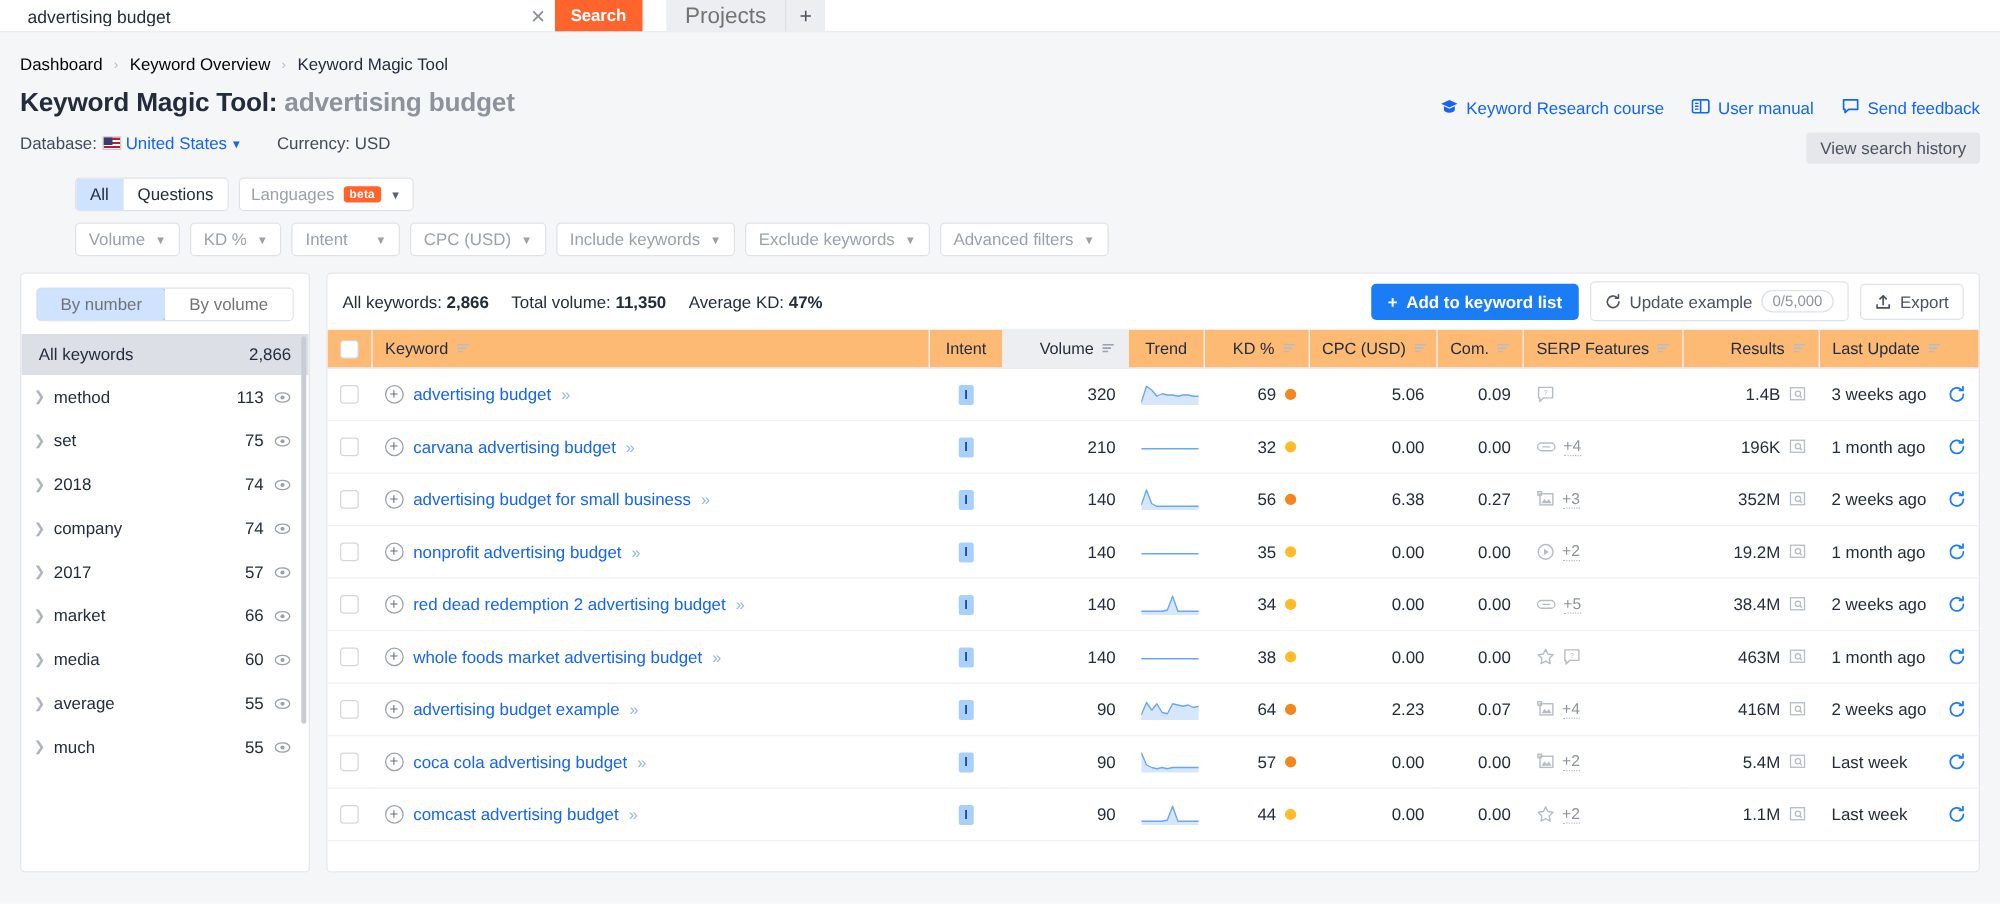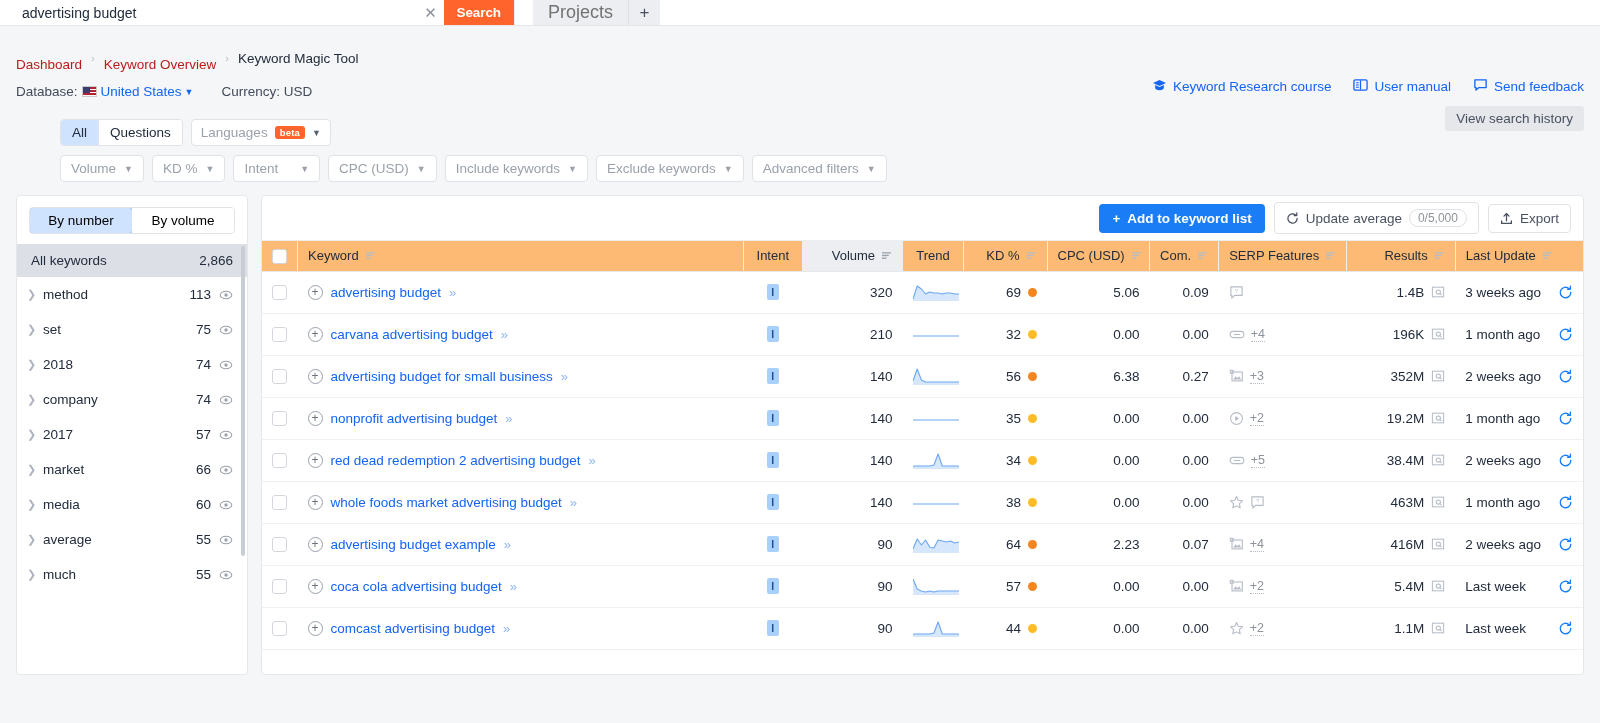--- a/index.html
+++ b/index.html
@@ -84,21 +84,21 @@
     background:#f5f6f8;
     padding:0 16px;
     position:relative;
   }
   .breadcrumb {
     display:flex; align-items:center;
     gap:9px;
     padding-top:18px;
     font-size:13.5px;
   }
-  .bc-link { color:#b91c1c; cursor:pointer;margin-top:13px; }
+  .bc-link { color:#000000; cursor:pointer; }
   .bc-sep { color:#b6bcc6; font-size:11px; }
   .bc-current { color:#222c3c; }
 
   .title-row {
     margin-top:12px;
     font-size:21px;
     font-weight:700;
     letter-spacing:-0.2px;
   }
   .title-query { color:#8d939c; font-weight:700; }
@@ -249,21 +249,21 @@
     overflow:hidden;
     width:100%;
     height:27px;
   }
   .side-seg div {
     flex:1;
     display:flex; align-items:center; justify-content:center;
     font-size:13.5px;
     cursor:pointer;
     background:#fff;
-    color:#000000;
+    color:#737373;
   }
   .side-seg div.active { background:#cfe3ff; border:1px solid #93bdfb; margin:-1px; border-radius:4px; }
 
   .side-list { flex:1; overflow:hidden; position:relative; }
   .side-row-all {
     display:flex; align-items:center; justify-content:space-between;
     background:#dcdfe6;
     padding:9px 14px;
     font-size:13.5px;
   }
@@ -444,20 +444,24 @@
 <div class="page-head">
 
   <div class="breadcrumb">
     <span class="bc-link">Dashboard</span>
     <span class="bc-sep">›</span>
     <span class="bc-link">Keyword Overview</span>
     <span class="bc-sep">›</span>
     <span class="bc-current">Keyword Magic Tool</span>
   </div>
 
+  <div class="title-row">
+    <span>Keyword Magic Tool:</span>
+    <span class="title-query">advertising budget</span>
+  </div>
 
   <div class="meta-row">
     <span class="meta-db-label">Database:</span>
     <span class="flag"></span>
     <span class="db-link">United States</span>
     <span class="db-caret">▼</span>
     <span class="currency">Currency: USD</span>
   </div>
 
   <div class="head-links">
@@ -655,33 +659,41 @@
               </svg>
             </span>
           </div>
         </div>
       <div class="side-scroll"></div>
     </div>
   </div>
 
   <div class="panel">
     <div class="panel-top">
+      <div class="summary">
+        <span><span>All keywords:</span>
+          <b>2,866</b></span>
+        <span><span>Total volume:</span>
+          <b>11,350</b></span>
+        <span><span>Average KD:</span>
+          <b>47%</b></span>
+      </div>
       <div class="panel-actions">
         <button class="btn-primary">
           <span>+</span>
           <span>Add to keyword list</span>
         </button>
         <button class="btn-ghost">
           <span>
             <svg class="sicon" width="13" height="13" viewBox="0 0 14 14">
                 <path d="M12 7a5 5 0 1 1-1.6-3.7" fill="none" stroke="#4a5160" stroke-width="1.4" stroke-linecap="round"></path>
                 <path d="M11.6 1v2.8H8.9" fill="none" stroke="#4a5160" stroke-width="1.4" stroke-linecap="round" stroke-linejoin="round"></path>
               </svg>
           </span>
-          <span>Update average</span>
+          <span>Update example</span>
           <span class="pill">0/5,000</span>
         </button>
         <button class="btn-ghost">
           <span>
             <svg class="sicon" width="13" height="13" viewBox="0 0 14 14">
                 <path d="M7 9.5V1.8M4.3 4.4 7 1.7l2.7 2.7" fill="none" stroke="#4a5160" stroke-width="1.4" stroke-linecap="round" stroke-linejoin="round"></path>
                 <path d="M1.8 9.6v2.6h10.4V9.6" fill="none" stroke="#4a5160" stroke-width="1.4" stroke-linecap="round"></path>
               </svg>
           </span>
           <span>Export</span>

